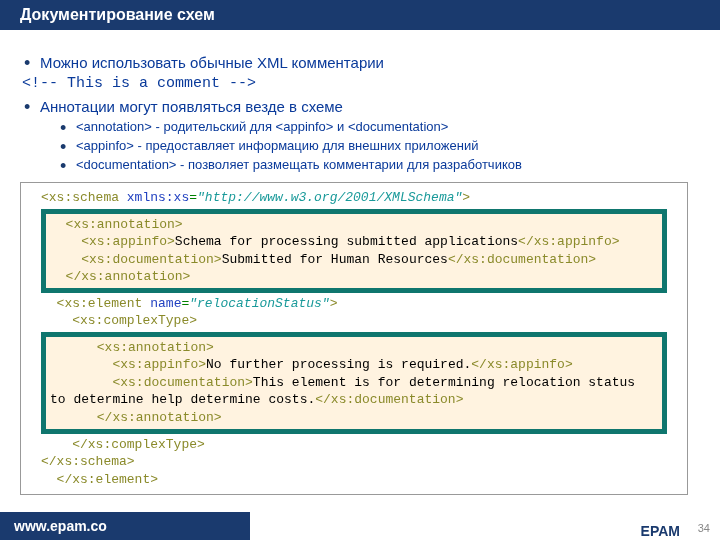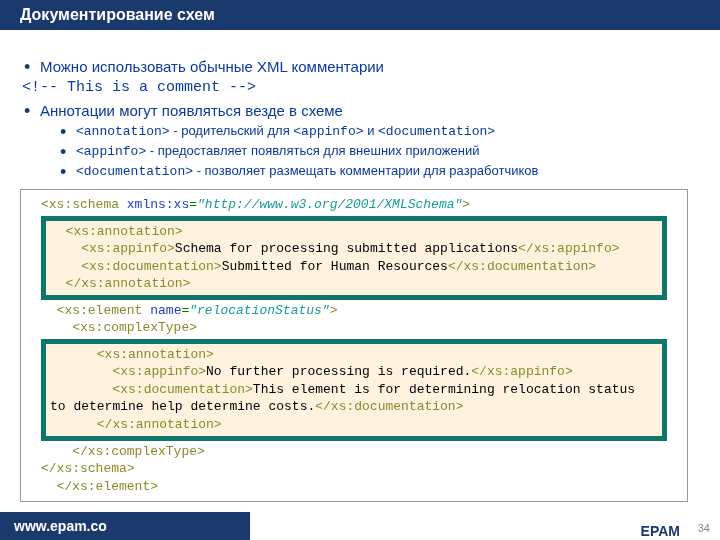--- a/index.html
+++ b/index.html
@@ -1,26 +1,26 @@
 <!DOCTYPE html>
 <html><head>
 <meta charset="utf-8">
 <style>
   * { margin: 0; padding: 0; box-sizing: border-box; }
   body { width: 720px; height: 540px; font-family: Arial, sans-serif; background: #fff; position: relative; overflow: hidden; }
   .title-bar { background: #1a3a6e; color: #fff; padding: 6px 20px; font-size: 16px; font-weight: bold; }
-  .content { padding: 0 22px 0 22px; font-size: 15px; color: #0a3a9a; margin-top: 28px; }
+  .content { padding: 24px 22px 0 22px; font-size: 15px; color: #0a3a9a; }
   .content ul { list-style: none; }
   .content > ul > li { margin-bottom: 4px; position: relative; padding-left: 18px; }
   .content > ul > li::before { content: "•"; position: absolute; left: 2px; top: 0; color: #1a3a6e; font-size: 18px; line-height: 18px; }
   .comment-line { font-family: "Courier New", monospace; font-size: 15px; margin: 2px 0 6px 0; color: #0a3a9a; }
   .sub { padding-left: 36px; font-size: 13px; }
   .sub li { position: relative; padding-left: 14px; margin-bottom: 3px; }
   .sub li::before { content: "–"; position: absolute; left: 0; top: 0; color: #1a3a6e; }
-  .mono-inline { font-family: Liberation Mono, monospace; }
+  .mono-inline { font-family: Liberation Sans, sans-serif; }
   .codebox { margin: 10px 32px 0 20px; border: 1px solid #999; padding: 6px 20px; font-family: "Courier New", monospace; font-size: 13px; line-height: 1.35; background: #fff; }
   .hlbox { background: #fff3e0; border: 5px solid #0f766e; padding: 2px 4px; margin: 2px 0; }
   .khaki { color: #8a8a2a; }
   .blue { color: #2040c0; }
   .green { color: #008000; }
   .teal { color: #1a9a9a; font-style: italic; }
   .black { color: #000; }
   .footer { position: absolute; bottom: 0; left: 0; right: 0; height: 28px; }
   .footer-left { position: absolute; left: 0; bottom: 0; width: 250px; height: 28px; background: #1a3a6e; color: #fff; font-size: 14px; font-weight: bold; display: flex; align-items: center; padding-left: 14px; margin-top: 33px; }
   .footer-right { position: absolute; right: 40px; bottom: 2px; color: #1a3a6e; font-size: 14px; font-weight: bold; line-height: 1; text-align: left; margin-top: 26px; }
@@ -37,21 +37,21 @@
   </ul>
   <div class="comment-line">&lt;!-- This is a comment --&gt;</div>
   <ul>
     <li>Аннотации могут появляться везде в схеме</li>
   </ul>
   <ul class="sub">
     <li>
       <span class="mono-inline">&lt;annotation&gt;</span><span> - родительский для </span><span class="mono-inline">&lt;appinfo&gt;</span><span> и </span><span class="mono-inline">&lt;documentation&gt;</span>
     </li>
     <li>
-      <span class="mono-inline">&lt;appinfo&gt;</span><span> - предоставляет появляться для внешних приложений</span>
+      <span class="mono-inline">&lt;appinfo&gt;</span><span> - предоставляет информацию для внешних приложений</span>
     </li>
     <li>
       <span class="mono-inline">&lt;documentation&gt;</span><span> - позволяет размещать комментарии для разработчиков</span>
     </li>
   </ul>
 </div>
 
 <div class="codebox">
   <div><span class="khaki">&lt;xs:schema</span><span class="blue"> xmlns:xs</span><span class="green">=</span><span class="teal">"http://www.w3.org/2001/XMLSchema"</span><span class="khaki">&gt;</span></div>
   <div class="hlbox">

